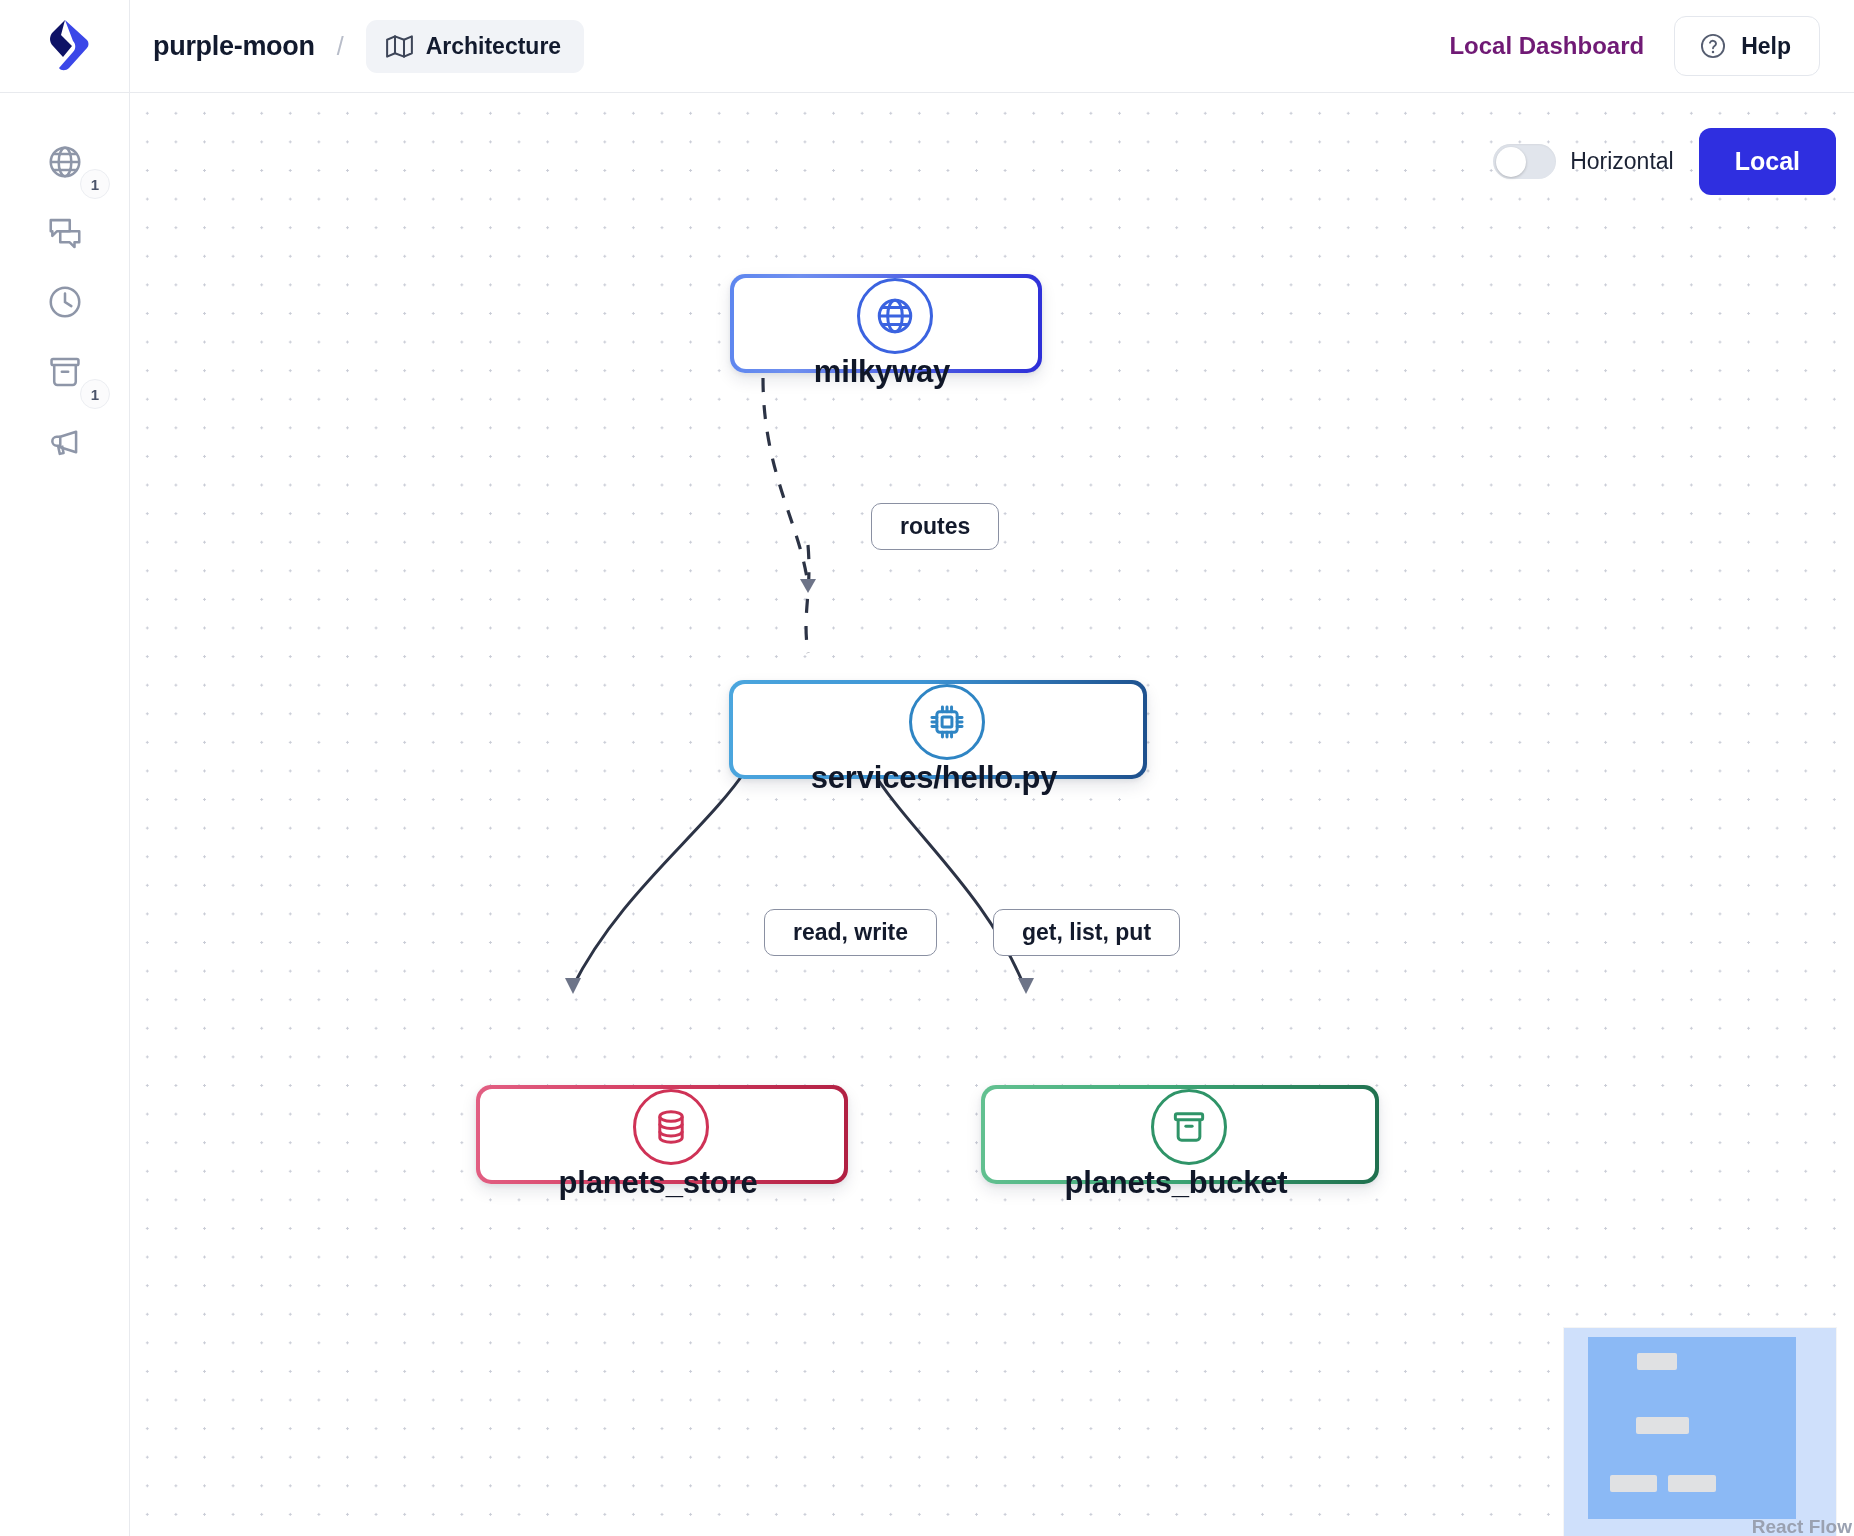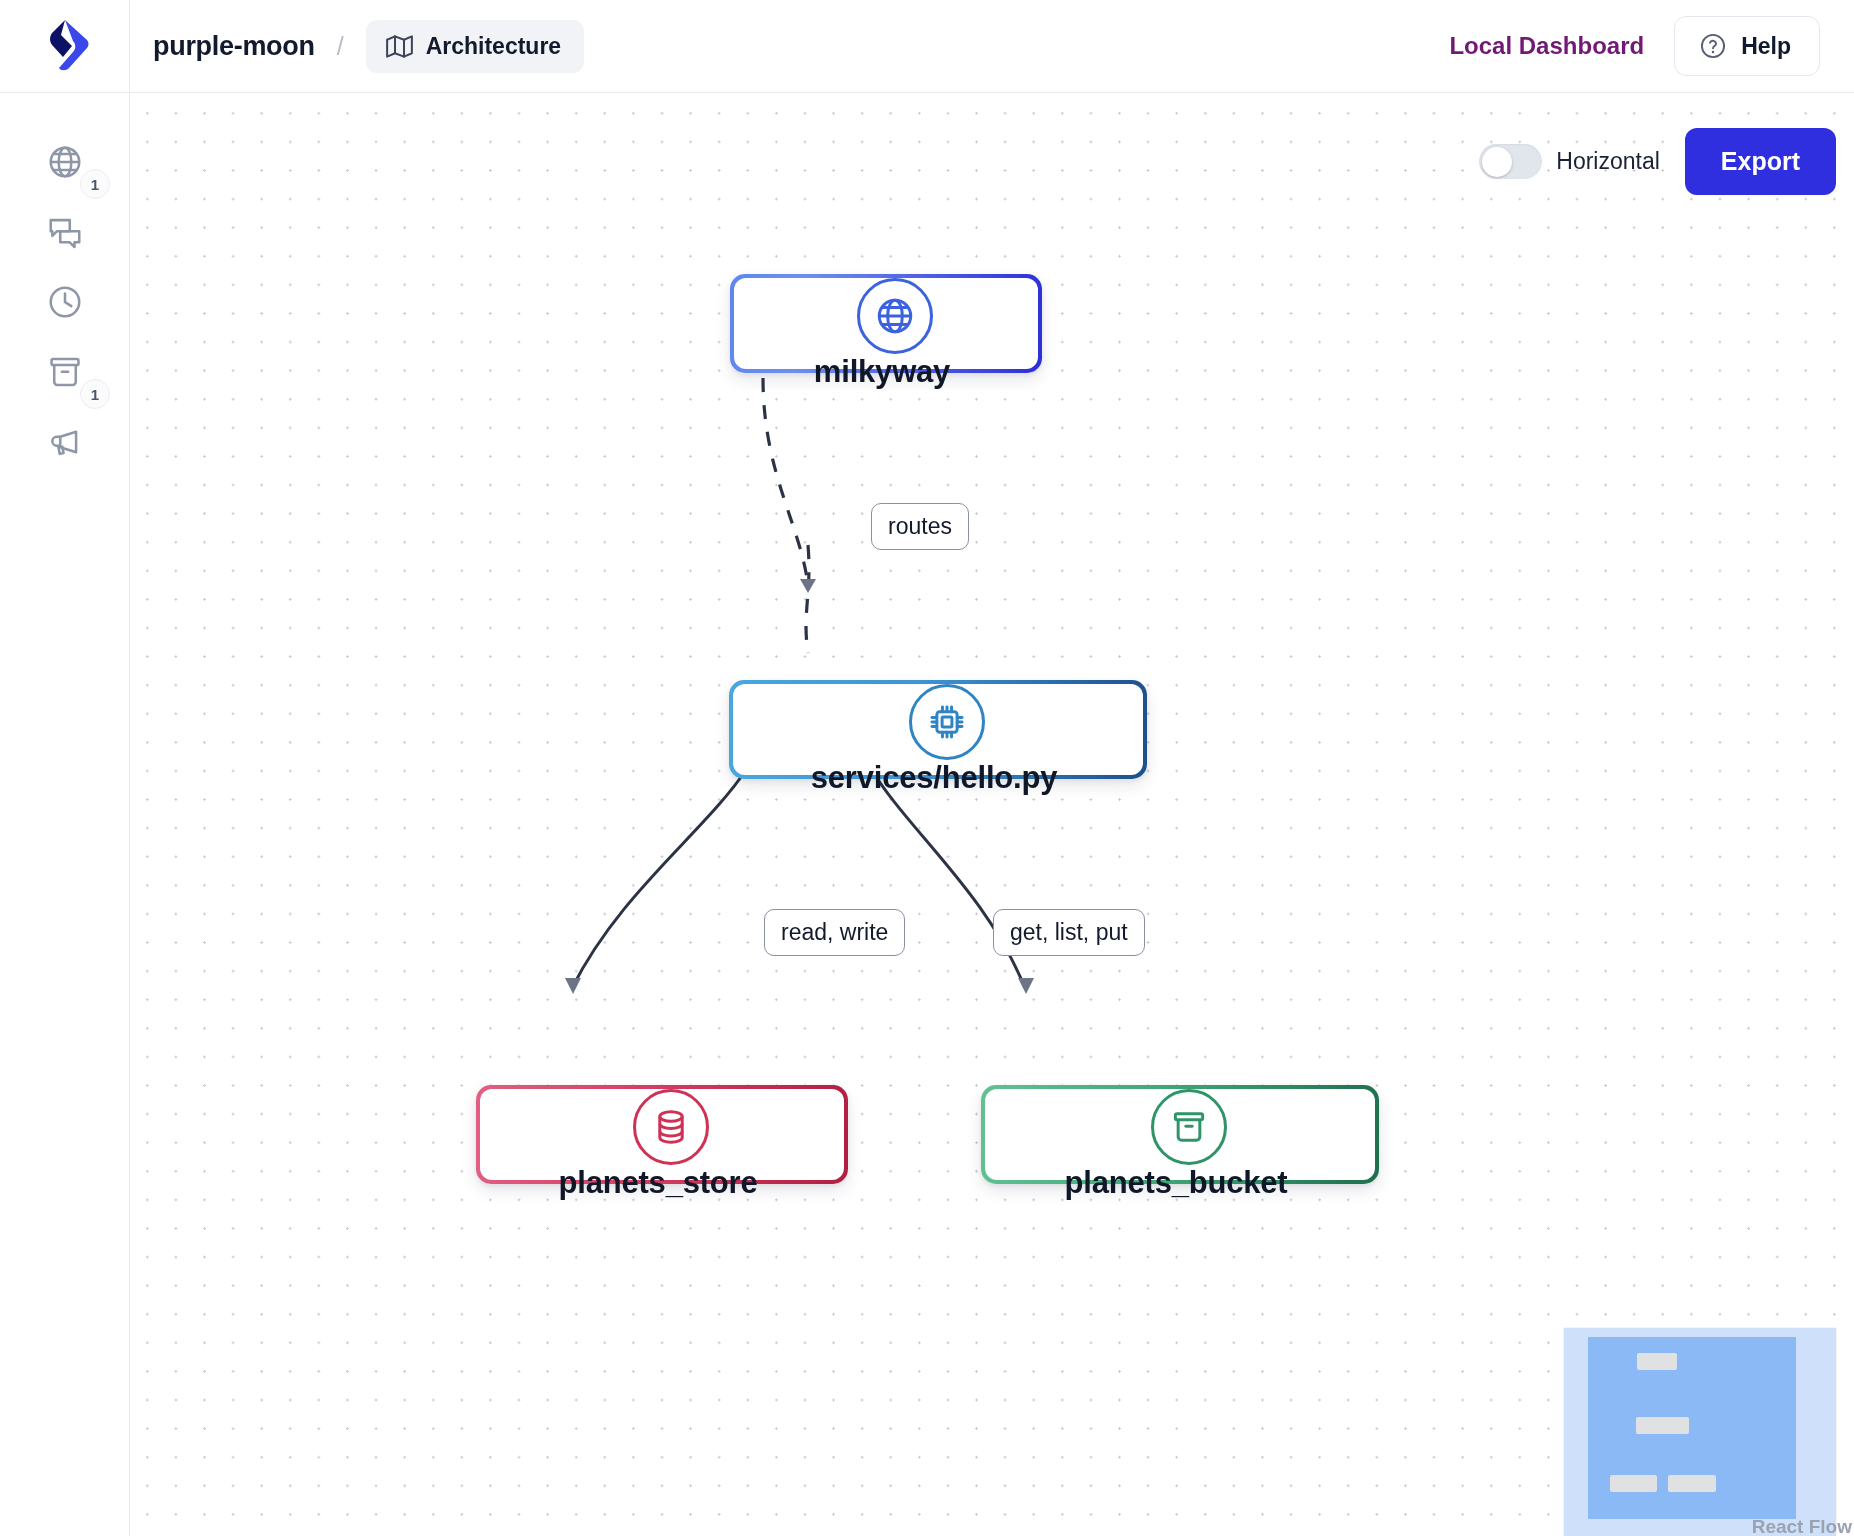--- a/index.html
+++ b/index.html
@@ -163,22 +163,22 @@
     padding-left: 18px;
     flex-direction: column;
   }
 
   
   .edge-label {
     position: absolute;
     background: #ffffff;
     border: 1.6px solid #8a90a2;
     border-radius: 10px;
-    padding: 9px 16px;
-    font-size: 23px; font-weight: 400; color: #131a2c;
+    padding: 9px 28px;
+    font-size: 23px; font-weight: 700; color: #131a2c;
     white-space: nowrap;
     z-index: 12;
   }
   .lbl-routes { left: 741px; top: 410px; }
   .lbl-rw     { left: 610px; top: 816px; margin-left: 24px; }
   .lbl-glp    { left: 863px; top: 816px; }
 
   svg.edges { position: absolute; inset: 0; width: 1724px; height: 1443px; z-index: 5; }
 
   
@@ -355,21 +355,21 @@
         </div>
         <span class="node-label">planets_bucket</span>
       </div>
     </div>
 
     <div class="controls">
       <div class="toggle">
         <div class="knob"></div>
       </div>
       <span class="toggle-label">Horizontal</span>
-      <button class="export-btn">Export</button>
+      <button class="export-btn">Local</button>
     </div>
 
     <div class="minimap">
       <div class="minimap-mask">
         <div class="mm-node" style="left:49px; top:16px; width:40px; height:17px;"></div>
         <div class="mm-node" style="left:48px; top:80px; width:53px; height:17px;"></div>
         <div class="mm-node" style="left:22px; top:138px; width:47px; height:17px;"></div>
         <div class="mm-node" style="left:80px; top:138px; width:48px; height:17px;"></div>
       </div>
     </div>

